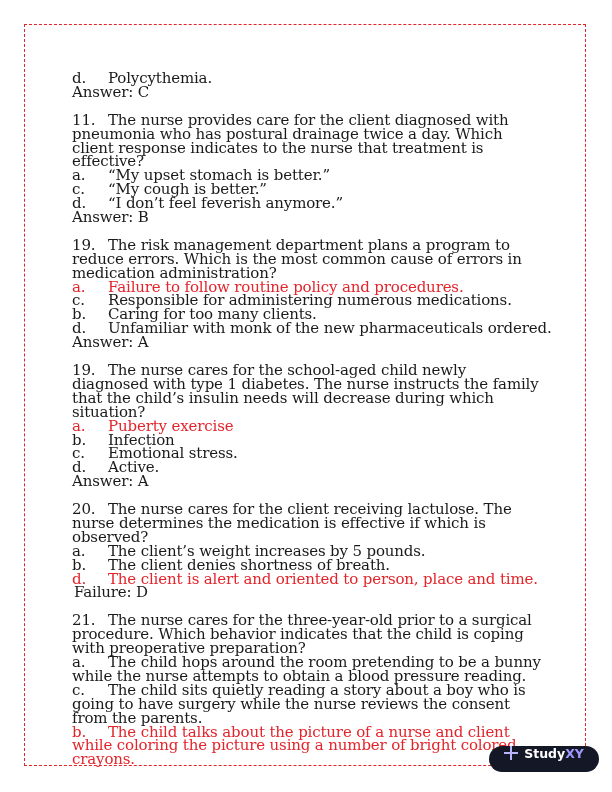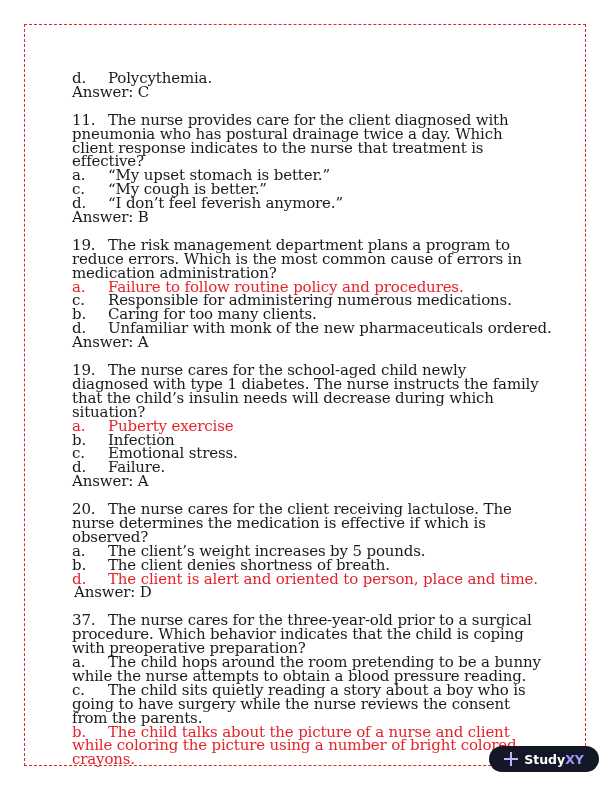--- a/index.html
+++ b/index.html
@@ -16,21 +16,21 @@
   }
   .line { white-space: nowrap; }
   .wrap { white-space: normal; }
   .lbl { display: inline-block; width: 36px; }
   .red { color: #e3242b; }
   .gap { height: 13.9px; }
   .answer-indent { padding-left: 2px; }
   .badge {
     position: absolute; left: 489px; top: 746px; width: 110px; height: 26px;
     background: #141726; border-radius: 13px;
-    display: flex; align-items: center; justify-content: center; gap: 4px;
+    display: flex; align-items: flex-start; justify-content: center; gap: 4px;
     font-family: "DejaVu Sans", "Liberation Sans", sans-serif;
     font-weight: bold; font-size: 12.5px; color: #ffffff;
   }
   .badge .plus { width: 14px; height: 14px; position: relative; margin-right: 2px; }
   .badge .plus::before, .badge .plus::after {
     content: ""; position: absolute; background: #b9b5ff;
   }
   .badge .plus::before { left: 6px; top: 0; width: 1.6px; height: 14px; }
   .badge .plus::after { left: 0; top: 6px; width: 14px; height: 1.6px; }
   .badge .xy { color: #9f98ff; }
@@ -63,36 +63,36 @@
     <div class="line"><span class="lbl">d.</span><span>Unfamiliar with monk of the new pharmaceuticals ordered.</span></div>
     <div class="line">Answer: A</div>
   </div>
   <div class="gap"></div>
 
   <div>
     <div class="wrap"><span class="lbl">19.</span><span>The nurse cares for the school-aged child newly diagnosed with type 1 diabetes. The nurse instructs the family that the child’s insulin needs will decrease during which situation?</span></div>
     <div class="line red"><span class="lbl">a.</span><span>Puberty exercise</span></div>
     <div class="line"><span class="lbl">b.</span><span>Infection</span></div>
     <div class="line"><span class="lbl">c.</span><span>Emotional stress.</span></div>
-    <div class="line"><span class="lbl">d.</span><span>Failure.</span></div>
+    <div class="line"><span class="lbl">d.</span><span>Active.</span></div>
     <div class="line">Answer: A</div>
   </div>
   <div class="gap"></div>
 
   <div>
     <div class="wrap"><span class="lbl">20.</span><span>The nurse cares for the client receiving lactulose. The nurse determines the medication is effective if which is observed?</span></div>
     <div class="line"><span class="lbl">a.</span><span>The client’s weight increases by 5 pounds.</span></div>
     <div class="line"><span class="lbl">b.</span><span>The client denies shortness of breath.</span></div>
     <div class="line red"><span class="lbl">d.</span><span>The client is alert and oriented to person, place and time.</span></div>
-    <div class="line answer-indent">Answer: D</div>
+    <div class="line answer-indent">Failure: D</div>
   </div>
   <div class="gap"></div>
 
   <div>
-    <div class="wrap"><span class="lbl">37.</span><span>The nurse cares for the three-year-old prior to a surgical procedure. Which behavior indicates that the child is coping with preoperative preparation?</span></div>
+    <div class="wrap"><span class="lbl">21.</span><span>The nurse cares for the three-year-old prior to a surgical procedure. Which behavior indicates that the child is coping with preoperative preparation?</span></div>
     <div class="wrap"><span class="lbl">a.</span><span>The child hops around the room pretending to be a bunny while the nurse attempts to obtain a blood pressure reading.</span></div>
     <div class="wrap"><span class="lbl">c.</span><span>The child sits quietly reading a story about a boy who is going to have surgery while the nurse reviews the consent from the parents.</span></div>
     <div class="wrap red"><span class="lbl">b.</span><span>The child talks about the picture of a nurse and client while coloring the picture using a number of bright colored crayons.</span></div>
   </div>
 </div>
 
 <div class="badge">
   <span class="plus"></span>
   <span><span>Study</span><span class="xy">XY</span></span>
 </div>

